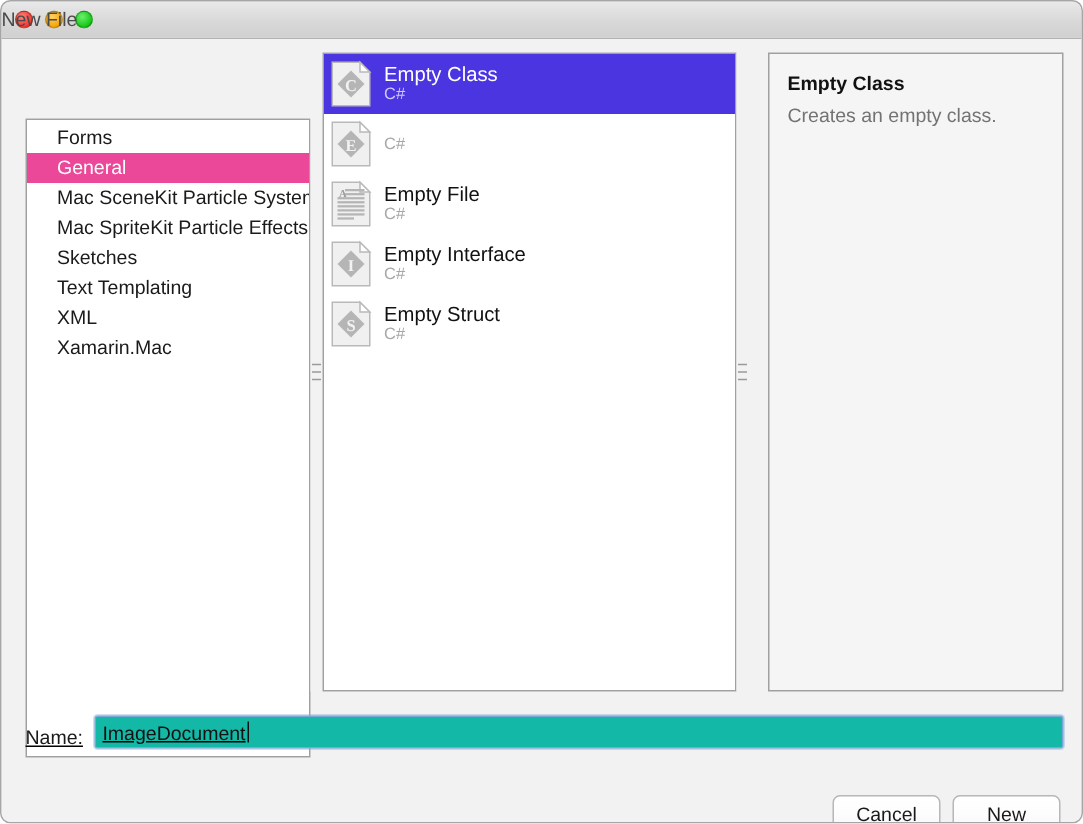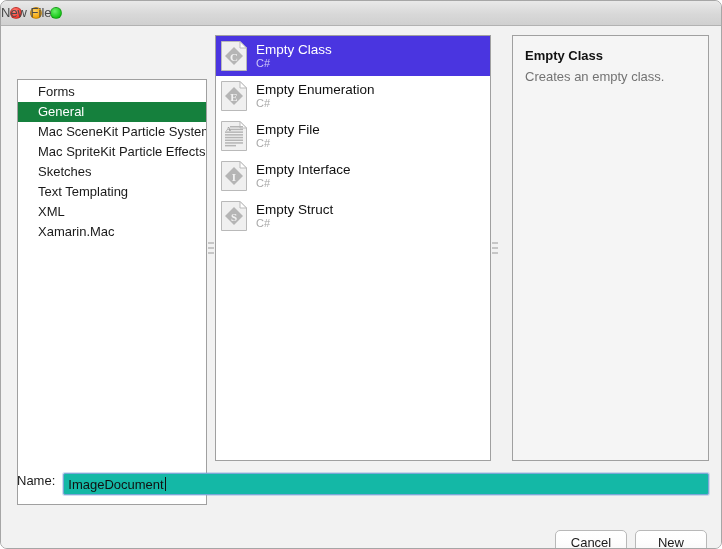--- a/index.html
+++ b/index.html
@@ -104,21 +104,21 @@
   .cat-row {
     height: 20px;
     line-height: 20px;
     padding-left: 20px;
     font-size: 13px;
     color: #1a1a1a;
     white-space: nowrap;
     overflow: hidden;
   }
   .cat-row.selected {
-    background: #15803d;
+    background: #ec4899;
     color: #ffffff;
   }
 
   
   #template-list { }
   .tpl-row {
     position: relative;
     height: 40px;
     display: flex;
     align-items: center;
@@ -157,21 +157,22 @@
     color: #737373;
     line-height: 1.35;
   }
 
   
   #name-row {
     position: absolute;
     left: 16px; top: 447px;
     width: 692px; height: 26px;
     display: flex;
-    align-items: flex-start;
+    align-items: flex-end;
+    text-decoration: underline;
   }
   #name-label {
     font-size: 13px;
     color: #1a1a1a;
     margin-right: 8px;
     white-space: nowrap;
   }
   #name-input {
     flex: 1 1 auto;
     height: 22px;
@@ -265,21 +266,20 @@
             </div>
           </div>
           <div class="tpl-row">
             <span class="tpl-icon"><svg width="28" height="32" viewBox="0 0 28 32">
                 <path d="M1.5 1.5 H20 L26.5 8 V30.5 H1.5 Z" fill="#f0f0f0" stroke="#b9b9b9" stroke-width="1"></path>
                 <path d="M20 1.5 V8 H26.5 Z" fill="#ffffff" stroke="#b9b9b9" stroke-width="1"></path>
                 <path d="M14 7 L23 16 L14 25 L5 16 Z" fill="#b5b5b5"></path>
                 <text x="14" y="20.5" text-anchor="middle" font-family="&quot;Liberation Serif&quot;, serif" font-size="11" font-weight="bold" fill="#f2f2f2">E</text>
               </svg></span>
             <div class="tpl-text">
-              <div class="tpl-title">Empty Enumeration</div>
               <div class="tpl-sub">C#</div>
             </div>
           </div>
           <div class="tpl-row">
             <span class="tpl-icon"><svg width="28" height="32" viewBox="0 0 28 32">
                 <path d="M1.5 1.5 H20 L26.5 8 V30.5 H1.5 Z" fill="#f0f0f0" stroke="#b9b9b9" stroke-width="1"></path>
                 <path d="M20 1.5 V8 H26.5 Z" fill="#ffffff" stroke="#b9b9b9" stroke-width="1"></path>
                 <rect x="10" y="6" width="13" height="1.5" fill="#b5b5b5"></rect>
                 <rect x="10" y="8.7" width="13" height="1.5" fill="#b5b5b5"></rect>
                 <rect x="5" y="11.4" width="18" height="1.5" fill="#b5b5b5"></rect>

